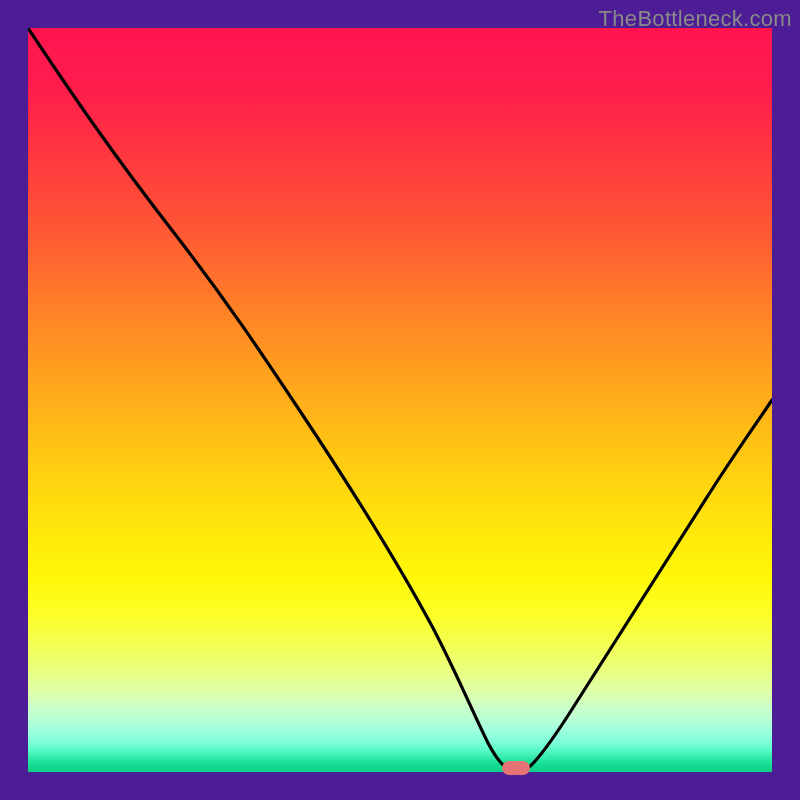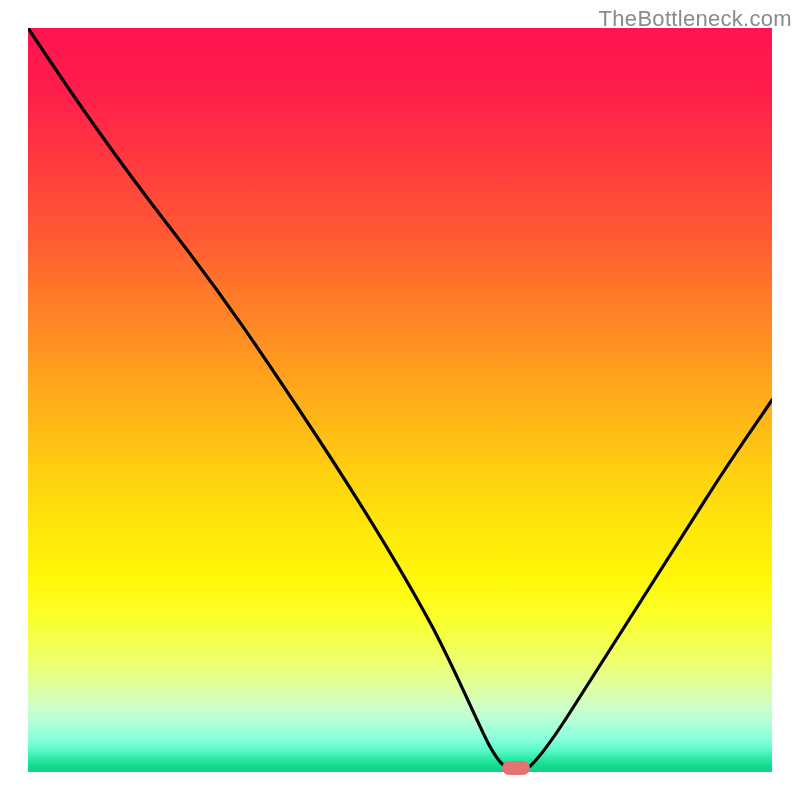--- a/index.html
+++ b/index.html
@@ -8,21 +8,21 @@
     width: 800px;
     height: 800px;
     background: #000;
     font-family: Arial, Helvetica, sans-serif;
     overflow: hidden;
   }
   .frame {
     position: relative;
     width: 800px;
     height: 800px;
-    background: #ffffff;
+    background: #4c1d95;
   }
   .plot-area {
     position: absolute;
     left: 28px;
     top: 28px;
     width: 744px;
     height: 744px;
     background: linear-gradient(
       to bottom,
       #ff1450 0%,

